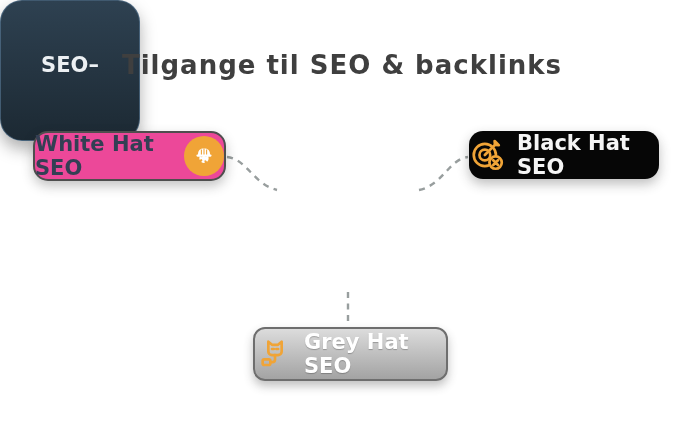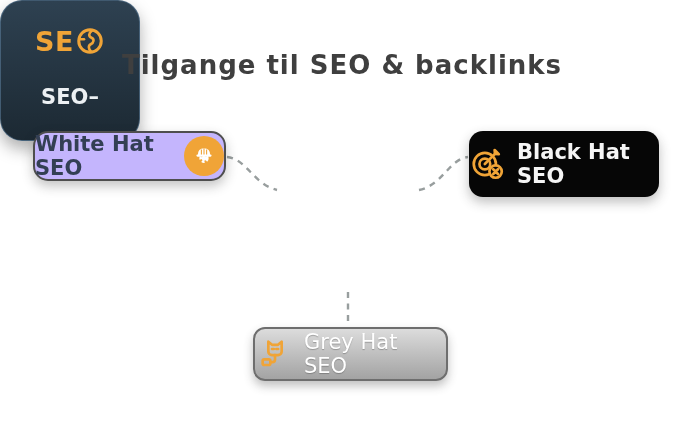--- a/index.html
+++ b/index.html
@@ -37,50 +37,50 @@
   }
 
   
   .node{
     position:absolute;display:flex;align-items:center;justify-content:center;
     border-radius:15px;
   }
 
   .node-white{
     left:33px;top:131px;width:193px;height:50px;
-    background:#c4b5fd;border:2.5px solid #4E4E4E;
+    background:#ec4899;border:2.5px solid #4E4E4E;
     box-shadow:0 5px 12px rgba(40,40,40,.28);
     gap:12px;
   }
   .node-white .label{font-size:21px;font-weight:bold;color:var(--white-node-text);}
   .badge{
     width:40px;height:40px;border-radius:50%;
     background:var(--accent);color:#FFFFFF;
     display:flex;align-items:center;justify-content:center;flex:0 0 auto;
   }
   .badge svg{width:26px;height:26px;}
 
   .node-black{
-    left:469px;top:131px;width:190px;height:66px;
+    left:469px;top:131px;width:190px;height:48px;
     background:#060606;border-radius:14px;
     box-shadow:0 5px 12px rgba(40,40,40,.3);
     gap:10px;color:var(--accent);
   }
   .node-black .label{font-size:21px;font-weight:bold;color:#F5F5F5;}
   .node-black .icon svg{width:38px;height:38px;display:block;}
 
   .node-grey{
     left:253px;top:327px;width:195px;height:54px;
     background:linear-gradient(180deg,#DCDCDC 0%,#C2C2C2 45%,#A3A3A3 100%);
     border:2.5px solid #6E6E6E;border-radius:12px;
     box-shadow:0 5px 10px rgba(50,50,50,.3);
     gap:9px;color:var(--accent);
   }
   .node-grey .label{
-    font-size:21px;font-weight:normal;color:#FFFFFF;
+    font-size:21px;font-weight:bold;color:#FFFFFF;
     text-shadow:0 1px 1px rgba(0,0,0,.25);
   }
   .node-grey .icon svg{width:40px;height:40px;display:block;}
 
   .node-center{
     left:278px;top:150px;width:140px;height:141px;
     background:linear-gradient(180deg,var(--center-top) 0%,var(--center-bottom) 100%);
     border:1px solid rgba(95,130,160,.55);
     border-radius:22px;
     box-shadow:0 8px 16px rgba(30,30,30,.35);
@@ -136,28 +136,20 @@
         <path d="M10 12 L16.4 5.6"></path>
         <path d="M16.4 5.6 L16.2 3.2 M16.4 5.6 L18.8 5.8 M16.2 3.2 L18.8 5.8"></path>
         <circle cx="16.8" cy="16.8" r="3.9" fill="#060606"></circle>
         <path d="M15.3 15.3 L18.3 18.3 M18.3 15.3 L15.3 18.3"></path>
       </svg>
     </span>
     <span class="label">Black Hat SEO</span>
   </div>
 
   <div class="node-center">
-    <div class="seo-logo">
-      <span class="logo-text">SE</span>
-      <svg viewBox="0 0 24 24" fill="none" stroke="currentColor" stroke-linecap="round">
-        <circle cx="12" cy="12" r="9" stroke-width="2.4"></circle>
-        <path d="M13.6 3.6 C10.6 6 10.8 8.4 13.2 9.4 C15.6 10.4 15.2 13.4 12.6 14.6 C10.4 15.6 10.8 18.4 12.6 20.2" stroke-width="2.1"></path>
-        <path d="M3.6 10.6 H7.2" stroke-width="2.1"></path>
-      </svg>
-    </div>
     <div class="center-label">
       <div>SEO–</div>
     </div>
   </div>
 
   <div class="node node-grey">
     <span class="icon">
       <svg viewBox="0 0 24 24" fill="none" stroke="currentColor" stroke-width="1.6" stroke-linecap="round" stroke-linejoin="round">
 
         <path d="M8 10.5 V4.6 l2.2 1.9 h3.6 L16 4.6 v5.9 a2.2 2.2 0 0 1 -2.2 2.2 h-3.6 A2.2 2.2 0 0 1 8 10.5 Z"></path>

